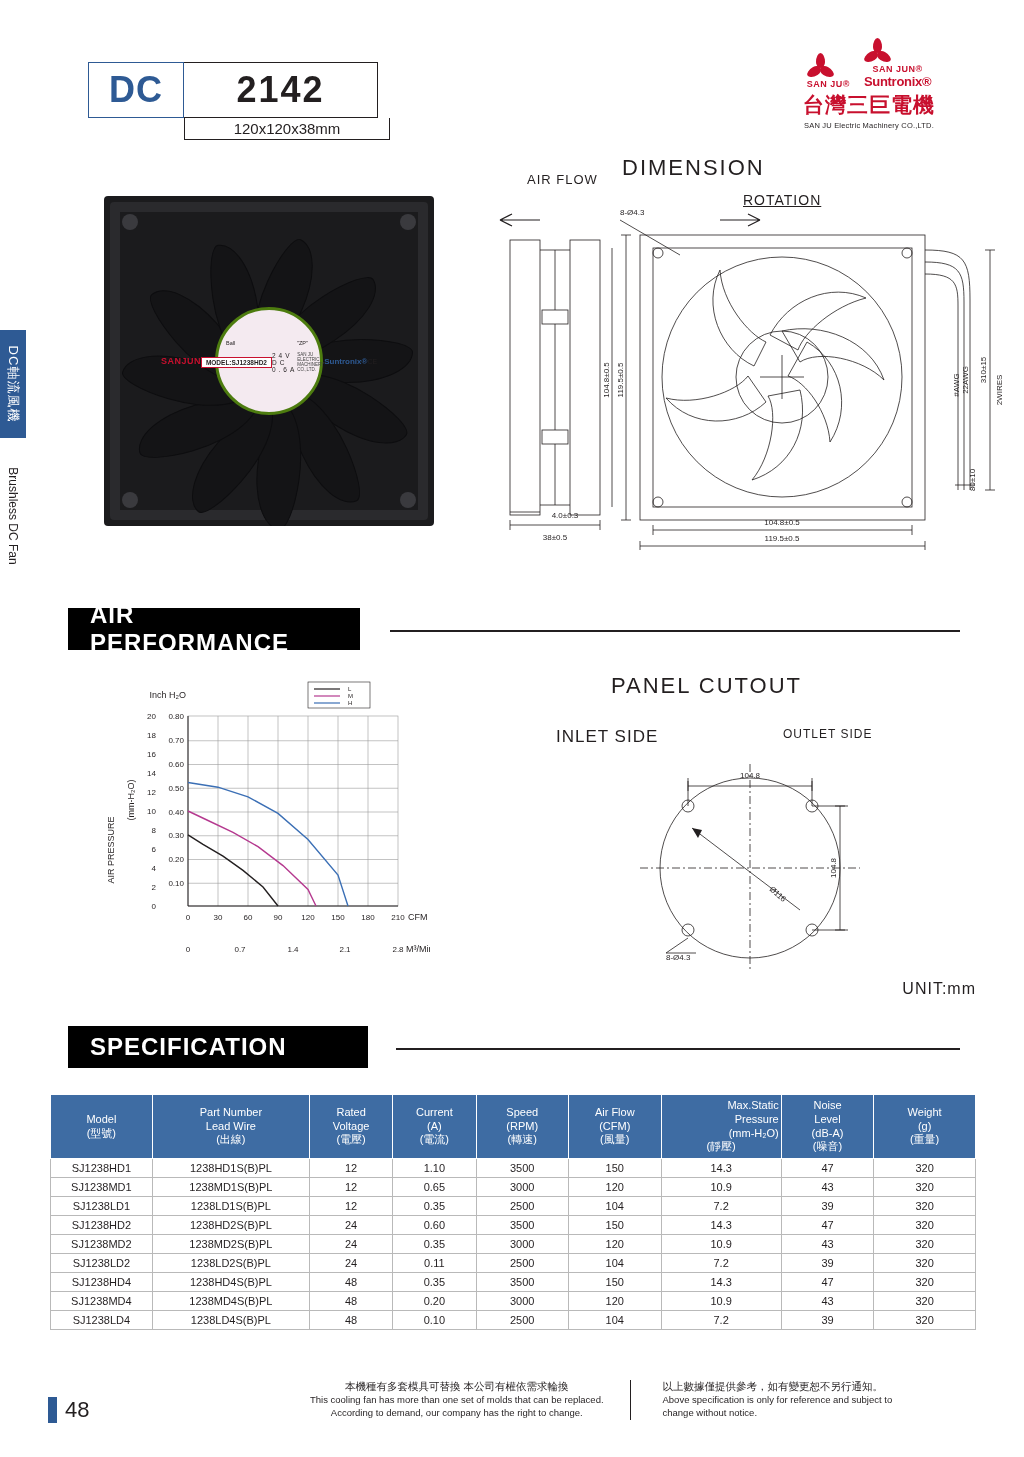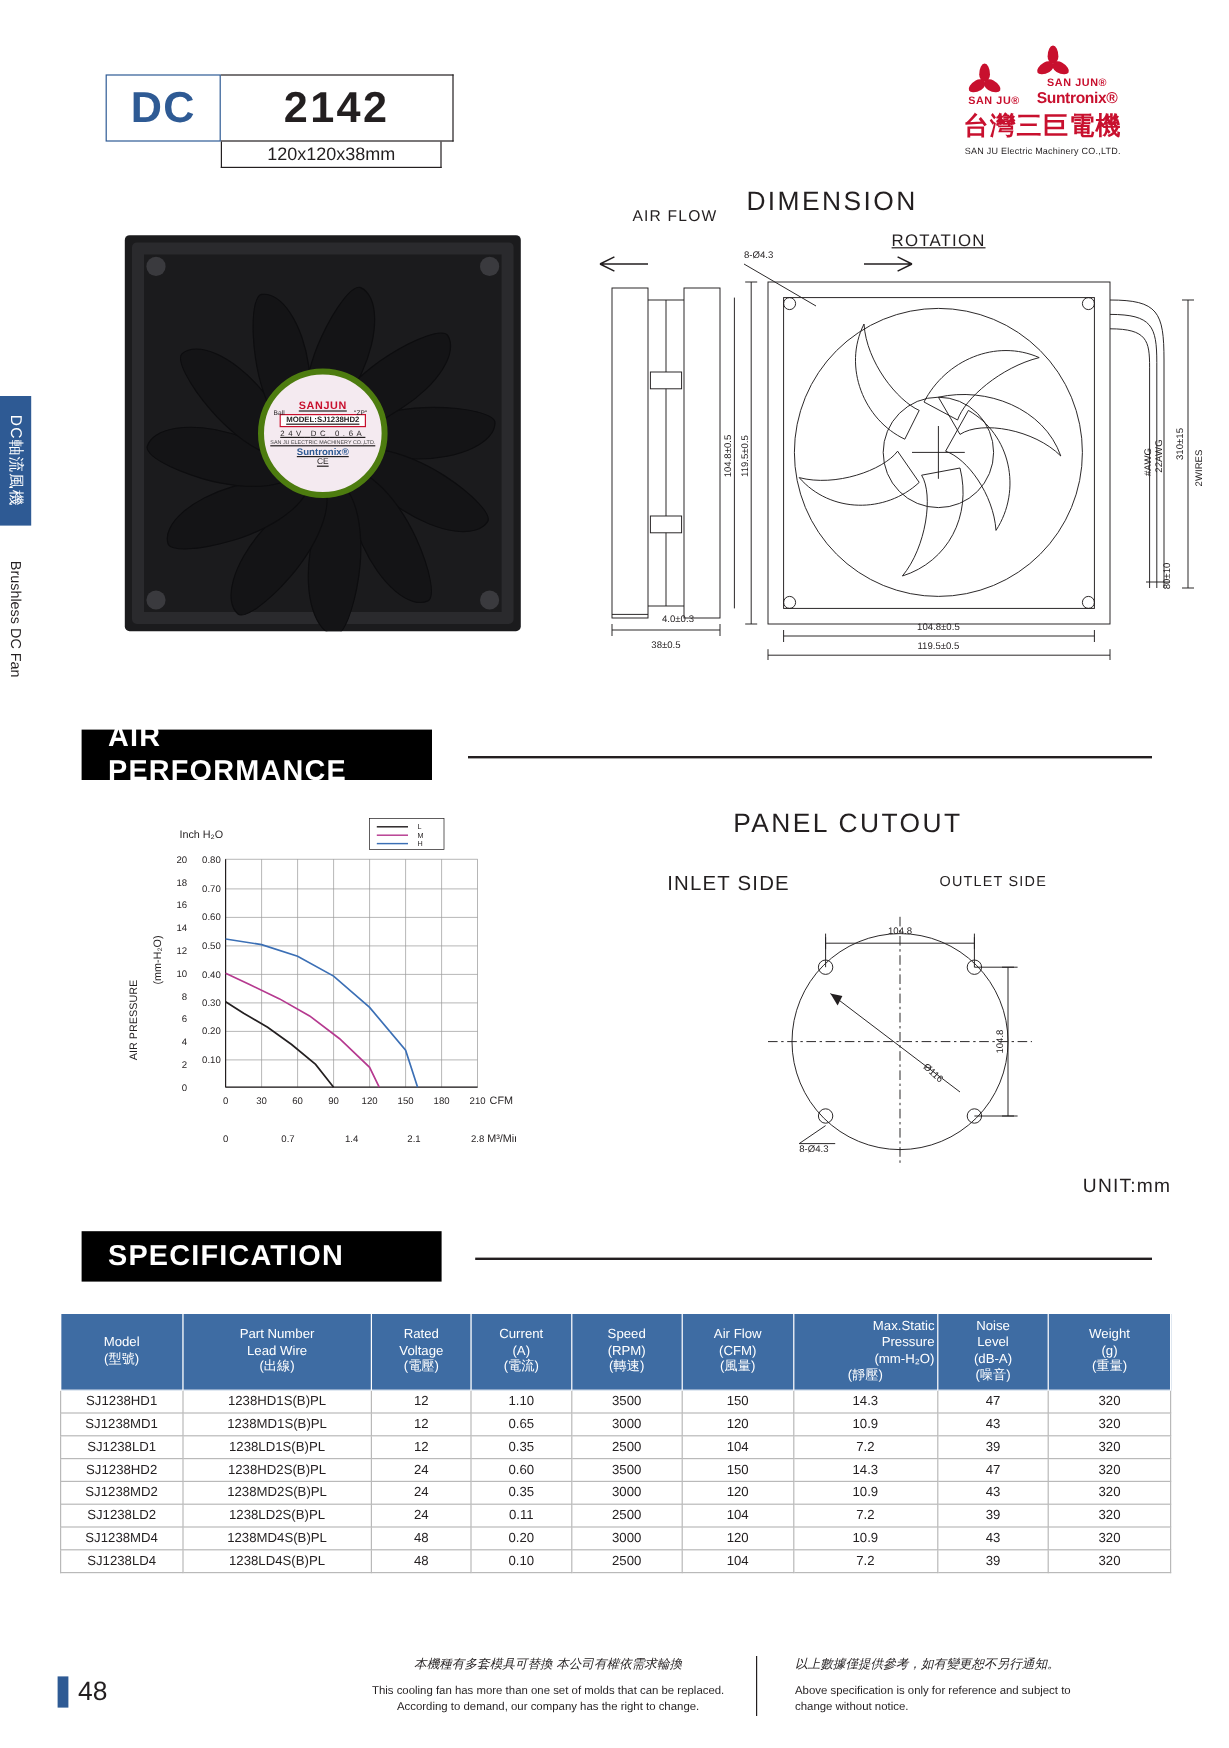--- a/index.html
+++ b/index.html
@@ -37,21 +37,21 @@
     border:1px solid #2e5a94; display:flex; align-items:center; justify-content:center;
     color:#2e5a94; font-size:36px; font-weight:bold; letter-spacing:1px;
   }
   .dc-right {
     position:absolute; left:96px; top:0; width:194px; height:56px;
     border:1px solid #231f20; border-left:none;
     display:flex; align-items:center; justify-content:center;
     font-size:36px; font-weight:bold; letter-spacing:2px;
   }
   .dc-sub {
-    position:absolute; left:96px; top:56px; width:184px; height:22px;
+    position:absolute; left:96px; top:56px; width:206px; height:22px;
     border:1px solid #231f20; border-top:none;
     display:flex; align-items:center; justify-content:center;
     font-size:15px;
   }
   
   .logo { position:absolute; right:70px; top:38px; width:170px; text-align:center; }
   .logo .row1 { display:flex; justify-content:center; align-items:flex-end; gap:14px; }
   .logo .mark { width:28px; height:26px; position:relative; }
   .logo .mark i {
     position:absolute; width:9px; height:15px; background:#c8102e;
@@ -92,22 +92,22 @@
   .fan-photo .h3{left:18px;bottom:18px;} .fan-photo .h4{right:18px;bottom:18px;}
   .fan-photo .blades { position:absolute; left:50%; top:50%; width:280px; height:280px; transform:translate(-50%,-50%); }
   .fan-photo .blade {
     position:absolute; left:50%; top:50%; width:130px; height:44px;
     background:#141416; border:1px solid #0d0d0f;
     border-radius:60% 40% 50% 50% / 80% 30% 70% 20%;
     transform-origin:0% 50%;
   }
   .fan-photo .hub {
     position:absolute; left:50%; top:50%; width:108px; height:108px; margin:-54px 0 0 -54px;
-    border-radius:50%; background:#f4eaf0; border:5px solid #4d7c0f;
-    display:flex; flex-direction:column; align-items:center; justify-content:center;text-decoration:underline;
+    border-radius:50%; background:#f4eaf0; border:3px solid #4d7c0f;
+    display:flex; flex-direction:row; align-items:center; justify-content:center;
   }
   .hub .hb-brand { font-size:9px; color:#c8102e; font-weight:bold; letter-spacing:.5px; }
   .hub .hb-model { font-size:6.5px; background:#fff; border:1px solid #c8102e; color:#231f20; padding:1px 4px; margin-top:2px; font-weight:bold;}
   .hub .hb-elec { font-size:6.5px; margin-top:2px; letter-spacing:3px; }
   .hub .hb-co { font-size:4.5px; color:#444; margin-top:1px; }
   .hub .hb-sun { font-size:8px; color:#2e5a94; font-weight:bold; margin-top:1px;}
   .hub .hb-ce { font-size:7px; margin-top:1px; }
   .hub .hb-ball { position:absolute; left:8px; top:30px; font-size:5.5px; }
   .hub .hb-zp { position:absolute; right:12px; top:30px; font-size:5.5px; }
 
@@ -123,21 +123,21 @@
     background:#3e6ca3; color:#fff; border:1px solid #ffffff;
     font-weight:normal; line-height:1.25; padding:4px 2px; font-size:11px;
   }
   table.spec td {
     border:1px solid #b9b9b9; padding:3px 2px; font-size:11px; color:#231f20;
   }
   table.spec tr td:first-child { }
   
   .notes { position:absolute; left:300px; top:1380px; width:676px; display:flex; gap:16px; }
   .notes .col { flex:1; }
-  .notes .cn { font-size:10.5px; margin-bottom:10px;font-style:italic; }
+  .notes .cn { font-size:10.5px; margin-bottom:0; }
   .notes .en { font-size:9.5px; line-height:1.35; }
   .notes .divider { width:1px; background:#231f20; }
   .notes .col.right { padding-left:16px; }
 
   .page-no { position:absolute; left:48px; bottom:34px; display:flex; align-items:center; gap:8px; }
   .page-no .bar { width:9px; height:26px; background:#2e5a94; }
   .page-no .num { font-size:22px; color:#231f20; }
 
   .unit-mm { position:absolute; right:48px; top:980px; font-size:16px; letter-spacing:1px; }
 </style>
@@ -556,20 +556,31 @@
         <td>1238LD2S(B)PL</td>
         <td>24</td>
         <td>0.11</td>
         <td>2500</td>
         <td>104</td>
         <td>7.2</td>
         <td>39</td>
         <td>320</td>
       </tr>
       <tr>
+        <td>SJ1238HD4</td>
+        <td>1238HD4S(B)PL</td>
+        <td>48</td>
+        <td>0.35</td>
+        <td>3500</td>
+        <td>150</td>
+        <td>14.3</td>
+        <td>47</td>
+        <td>320</td>
+      </tr>
+      <tr>
         <td>SJ1238MD4</td>
         <td>1238MD4S(B)PL</td>
         <td>48</td>
         <td>0.20</td>
         <td>3000</td>
         <td>120</td>
         <td>10.9</td>
         <td>43</td>
         <td>320</td>
       </tr>

